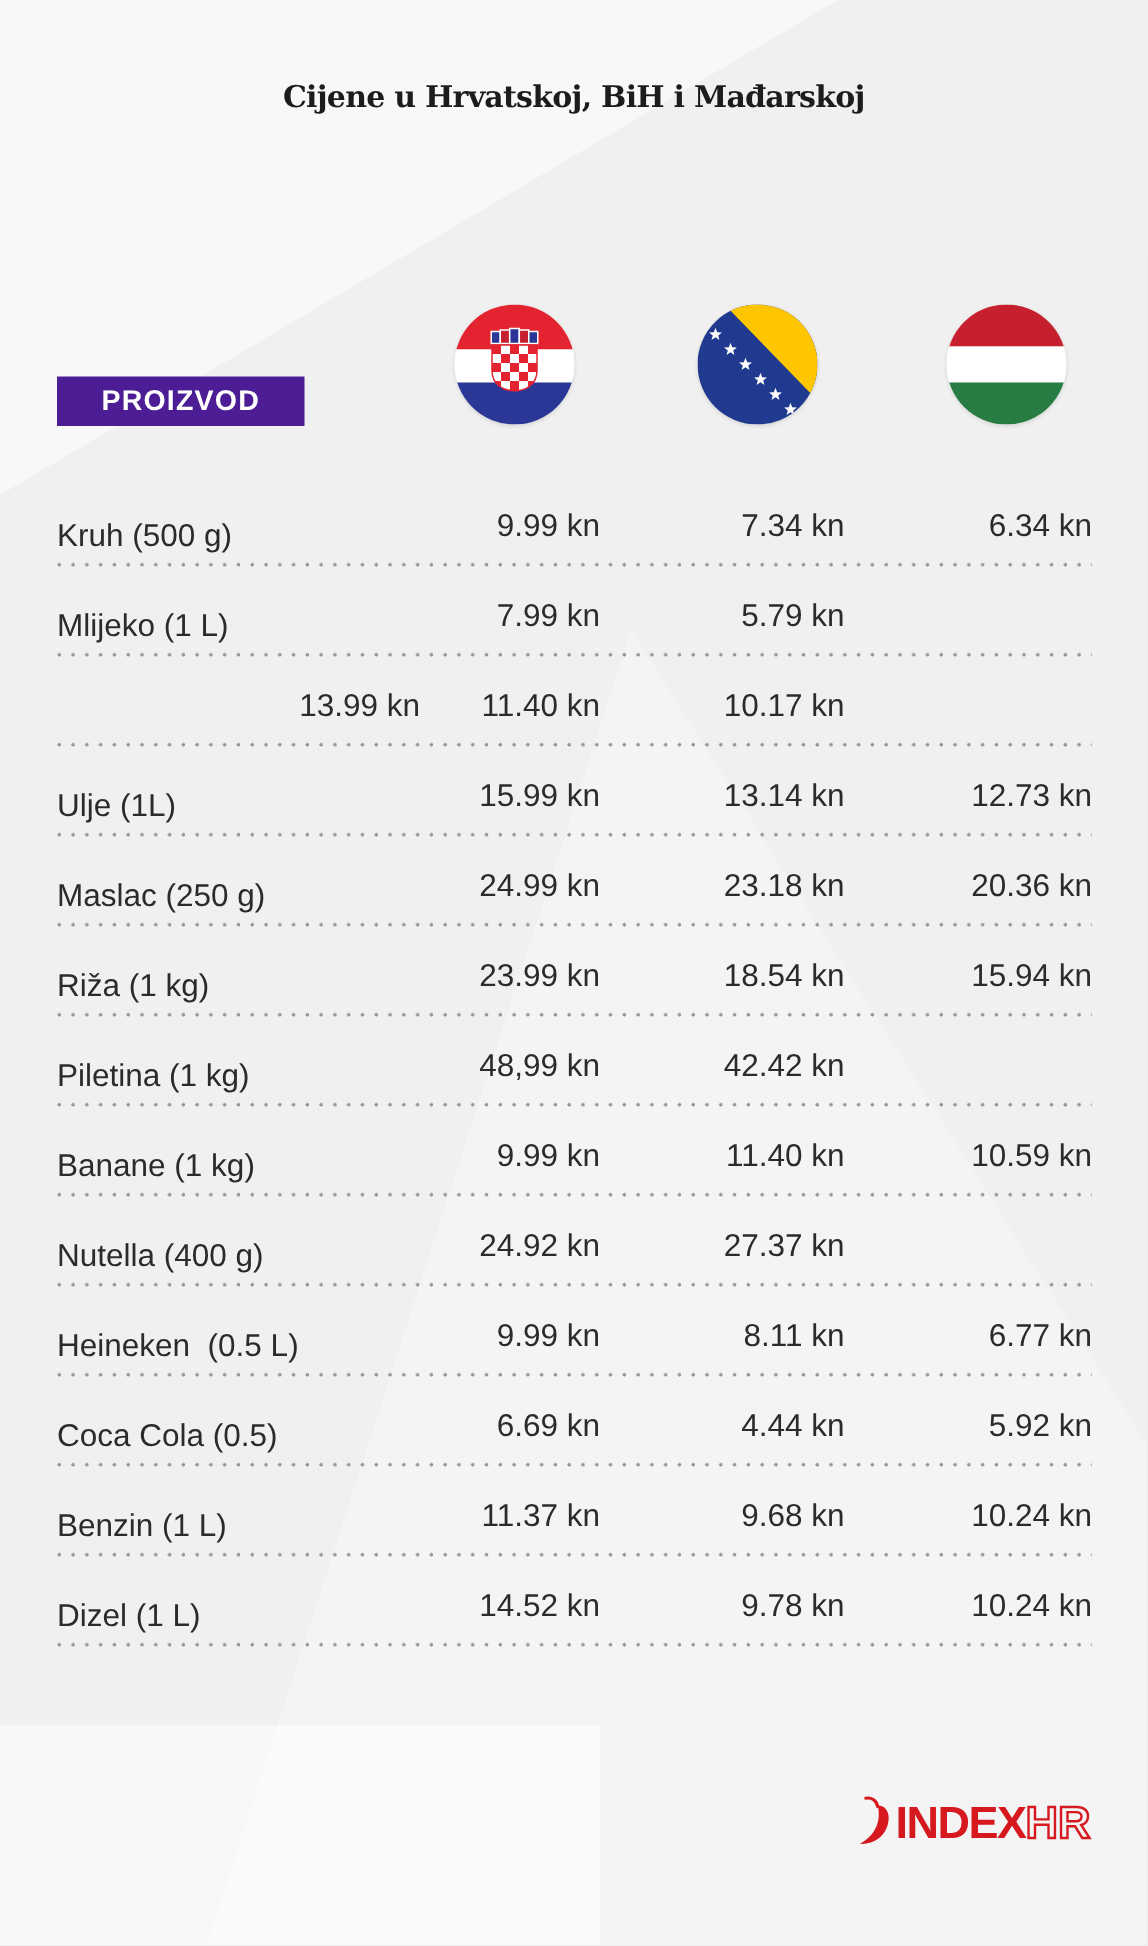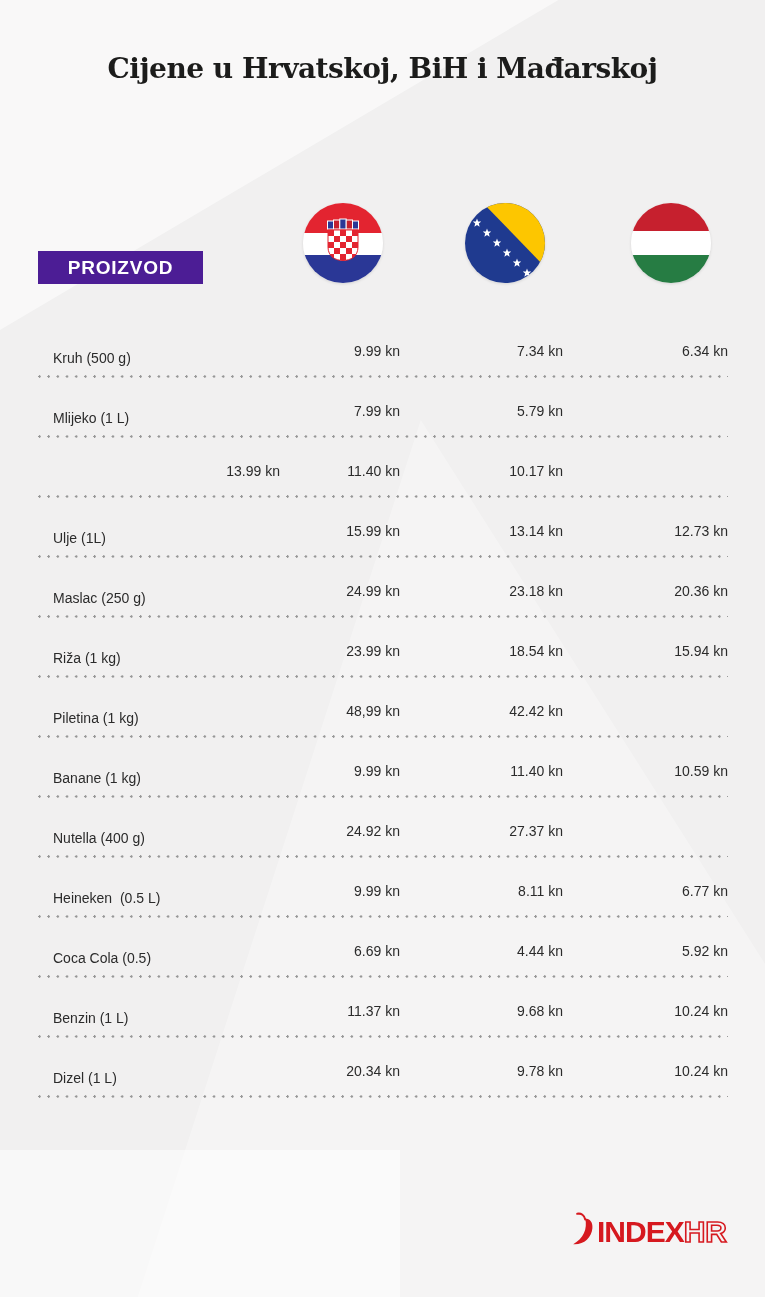--- a/index.html
+++ b/index.html
@@ -11,45 +11,45 @@
   
   .bg-shape{position:absolute;pointer-events:none;}
   .bg-top{top:0;left:0;width:100%;height:330px;background:rgba(255,255,255,.55);
     clip-path:polygon(0 0,73% 0,0 100%);}
   .bg-mid{top:420px;left:0;width:100%;height:877px;background:rgba(255,255,255,.30);
     clip-path:polygon(55% 0,100% 62%,100% 100%,18% 100%);}
   .bg-bottom{top:1150px;left:0;width:400px;height:147px;background:rgba(255,255,255,.5);}
 
   .page-title{
     position:absolute;top:52px;left:0;width:100%;margin:0;text-align:center;
-    font-family:"DejaVu Serif",serif;font-weight:700;font-size:28px;
+    font-family:"DejaVu Serif",serif;font-weight:700;font-size:20px;
     letter-spacing:-.5px;color:#1c1c1b;
   }
   .header-area{position:absolute;top:0;left:0;width:100%;height:300px;}
   .proizvod-chip{
     position:absolute;left:38px;top:251px;width:165px;height:33px;
     background:#4c1d95;color:#fff;font-weight:700;font-size:19px;
     letter-spacing:.8px;display:flex;align-items:center;justify-content:center;
   }
   .flag{position:absolute;top:203px;width:80px;height:80px;border-radius:50%;
     box-shadow:0 1px 3px rgba(0,0,0,.12);}
   .flag svg{display:block;width:80px;height:80px;}
   .flag-hr{left:303px;} .flag-ba{left:465px;} .flag-hu{left:631px;}
 
   .table{position:absolute;top:318px;left:38px;width:690px;}
   .row{position:relative;height:60px;display:grid;
     grid-template-columns:242px 120px 163px 165px;box-sizing:border-box;}
-  .cell{align-self:end;font-size:14px;line-height:22px;margin-left:15px;}
+  .cell{align-self:end;font-size:21px;line-height:22px;}
   .product{padding-bottom:9px;white-space:pre;}
   .price{padding-bottom:16px;text-align:right;}
   .divider{position:absolute;left:0;right:0;bottom:0;height:3px;
     background-image:radial-gradient(circle at 1.5px 1.5px,#979797 1.1px,transparent 1.35px);
     background-size:9.2px 3px;background-repeat:repeat-x;}
 
-  .logo{position:absolute;right:38px;bottom:48px;display:flex;align-items:center;}
+  .logo{position:absolute;right:38px;bottom:64px;display:flex;align-items:flex-end;}
   .logo .chili{margin-right:3px;margin-top:-6px;}
   .brand{font-size:30px;font-weight:700;letter-spacing:-1px;color:#d6191f;}
   .brand-suffix{font-size:30px;font-weight:700;letter-spacing:0;
     color:transparent;-webkit-text-stroke:1.6px #d6191f;}
 </style>
 </head>
 <body>
 
 <div class="canvas">
   <div class="bg-shape bg-top"></div>
@@ -215,21 +215,21 @@
     <div class="row">
       <div class="cell product">Benzin (1 L)</div>
       <div class="cell price">11.37 kn</div>
       <div class="cell price">9.68 kn</div>
       <div class="cell price">10.24 kn</div>
       <div class="divider"></div>
     </div>
 
     <div class="row">
       <div class="cell product">Dizel (1 L)</div>
-      <div class="cell price">20.34 kn</div>
+      <div class="cell price">14.52 kn</div>
       <div class="cell price">9.78 kn</div>
       <div class="cell price">10.24 kn</div>
       <div class="divider"></div>
     </div>
 
   </div>
 
   <div class="logo">
     <svg class="chili" width="24" height="38" viewBox="0 0 30 44">
       <path d="M19,10 C18,5 14,2 9,3" fill="none" stroke="#d6191f" stroke-width="2.6" stroke-linecap="round"></path>

